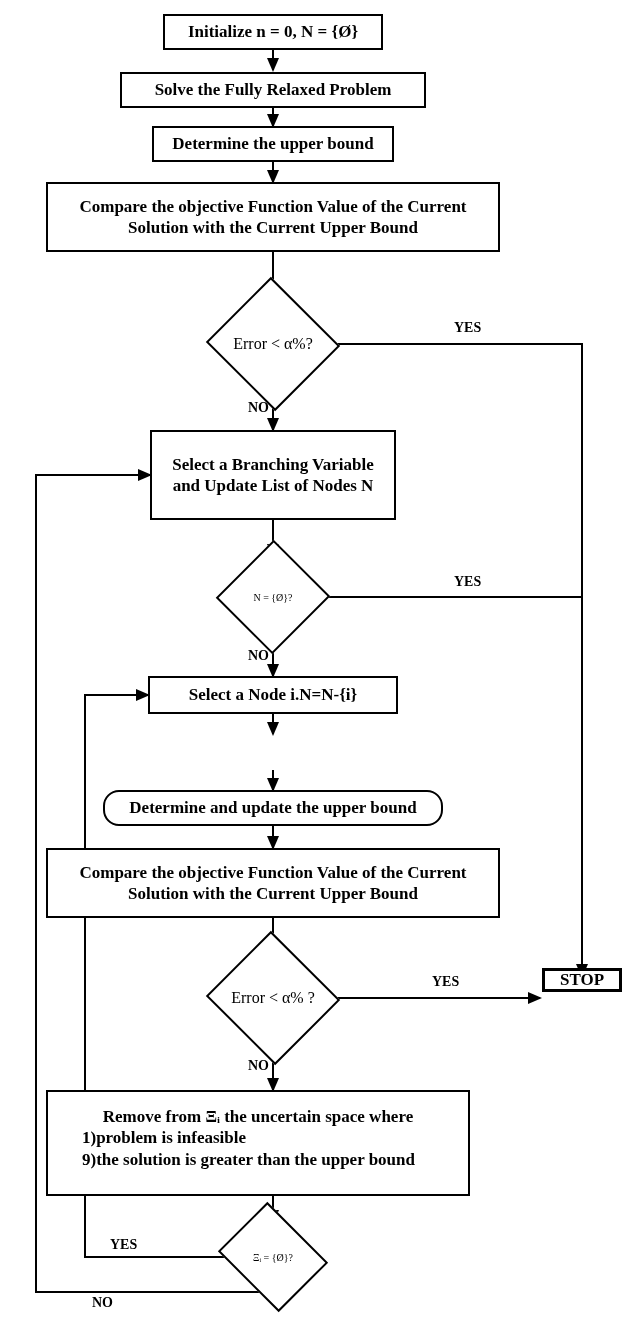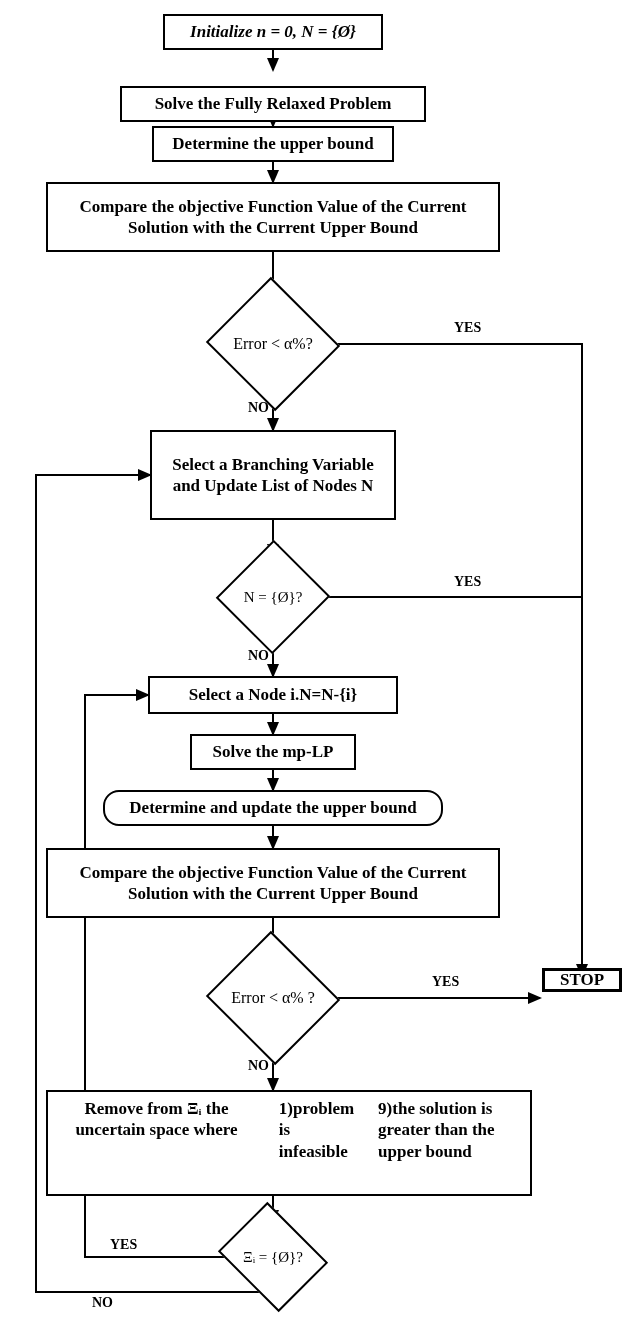--- a/index.html
+++ b/index.html
@@ -59,21 +59,21 @@
     font-weight: bold;
     font-size: 14px;
   }
   svg.arrows {
     position: absolute;
     left: 0; top: 0;
     width: 640px;
     height: 1318px;
     pointer-events: none;
   }
-  .fs15 { font-size: 15px; }
+  .fs15 { font-size: 10px; }
   .fs16 { font-size: 16px; }
   .fs17 { font-size: 17px; }
 </style>
 </head>
 <body>
 
 <div class="canvas">
 
   <svg class="arrows">
     <defs>
@@ -102,25 +102,25 @@
 
     <polyline points="322,998 540,998" fill="none" stroke="#000" stroke-width="2" marker-end="url(#ah)"></polyline>
 
     <line x1="582" y1="960" x2="582" y2="976" stroke="#000" stroke-width="2" marker-end="url(#ah)"></line>
 
     <polyline points="227,1257 85,1257 85,695 148,695" fill="none" stroke="#000" stroke-width="2" marker-end="url(#ah)"></polyline>
 
     <polyline points="273,1292 36,1292 36,475 150,475" fill="none" stroke="#000" stroke-width="2" marker-end="url(#ah)"></polyline>
   </svg>
 
-  <div class="box fs17" style="left:163px; top:14px; width:220px; height:36px;font-style:italic;">
+  <div class="box fs17" style="left:163px; top:14px; width:220px; height:36px;">
     <span>Initialize n = 0, N = {Ø}</span>
   </div>
 
-  <div class="box fs17" style="left:120px; top:86px; width:306px; height:36px;">
+  <div class="box fs17" style="left:120px; top:72px; width:306px; height:36px;">
     <span>Solve the Fully Relaxed Problem</span>
   </div>
 
   <div class="box fs17" style="left:152px; top:126px; width:242px; height:36px;">
     <span>Determine the upper bound</span>
   </div>
 
   <div class="box fs17" style="left:46px; top:182px; width:454px; height:70px;">
     <span>Compare the objective Function Value of the Current Solution with the Current Upper Bound</span>
   </div>
@@ -140,44 +140,41 @@
     <div class="diamond"></div>
     <div class="diamond-label fs15">
         <span>N = {Ø}?</span>
       </div>
   </div>
 
   <div class="box fs17" style="left:148px; top:676px; width:250px; height:38px;">
     <span>Select a Node i.N=N-{i}</span>
   </div>
 
-  <div class="box fs17" style="left:190px; top:734px; width:166px; height:36px;">
-    <span>Solve the mp-LP</span>
-  </div>
 
   <div class="box fs17" style="left:103px; top:790px; width:340px; height:36px;border-radius:16px;">
     <span>Determine and update the upper bound</span>
   </div>
 
   <div class="box fs17" style="left:46px; top:848px; width:454px; height:70px;">
     <span>Compare the objective Function Value of the Current Solution with the Current Upper Bound</span>
   </div>
 
   <div class="diamond-wrap" style="left:224px; top:952px; width:98px; height:92px;">
     <div class="diamond"></div>
     <div class="diamond-label fs16">
         <span>Error &lt; α% ?</span>
       </div>
   </div>
 
   <div class="box stop-box fs17" style="left:542px; top:968px; width:80px; height:24px;">
     <span>STOP</span>
   </div>
 
-  <div class="box fs17" style="left:46px; top:1090px; width:486px; height:106px; text-align:left; align-items:flex-start; justify-content:flex-start; flex-direction:row; padding:6px 10px;">
+  <div class="box fs17" style="left:46px; top:1090px; width:424px; height:106px; text-align:left; align-items:flex-start; justify-content:flex-start; flex-direction:column; padding:14px 10px;">
     <div style="text-align:center; width:100%;"><span>Remove from Ξᵢ the uncertain space where</span></div>
     <div style="padding-left:24px;"><span>1)problem is infeasible</span></div>
     <div style="padding-left:24px;"><span>9)the solution is greater than the upper bound</span></div>
   </div>
 
   <div class="diamond-wrap" style="left:230px; top:1222px; width:86px; height:70px;">
     <div class="diamond"></div>
     <div class="diamond-label fs15">
         <span>Ξᵢ  = {Ø}?</span>
       </div>

